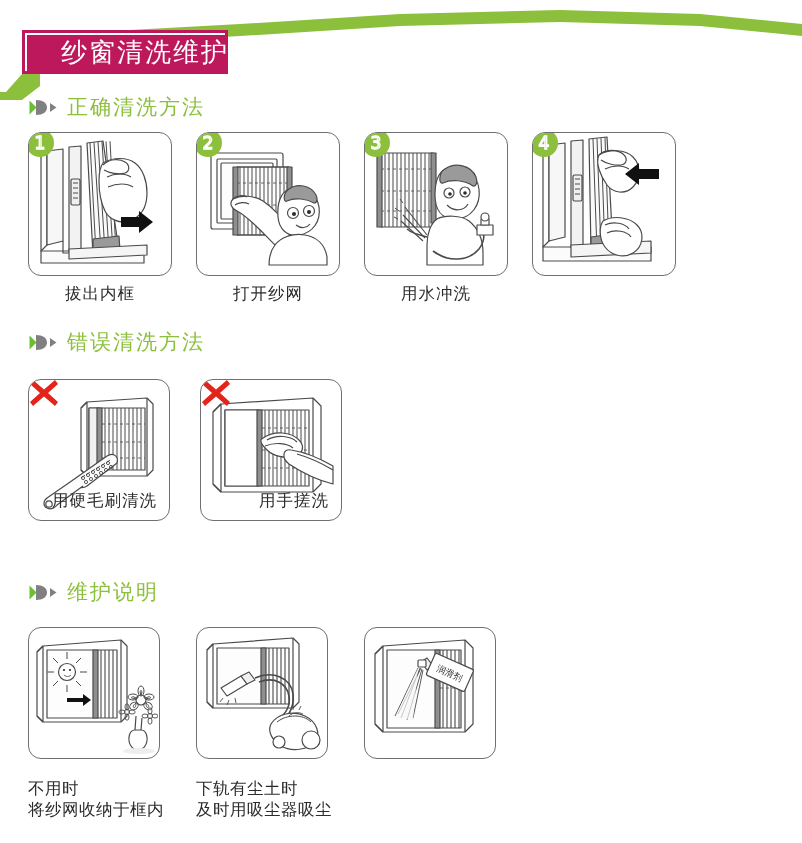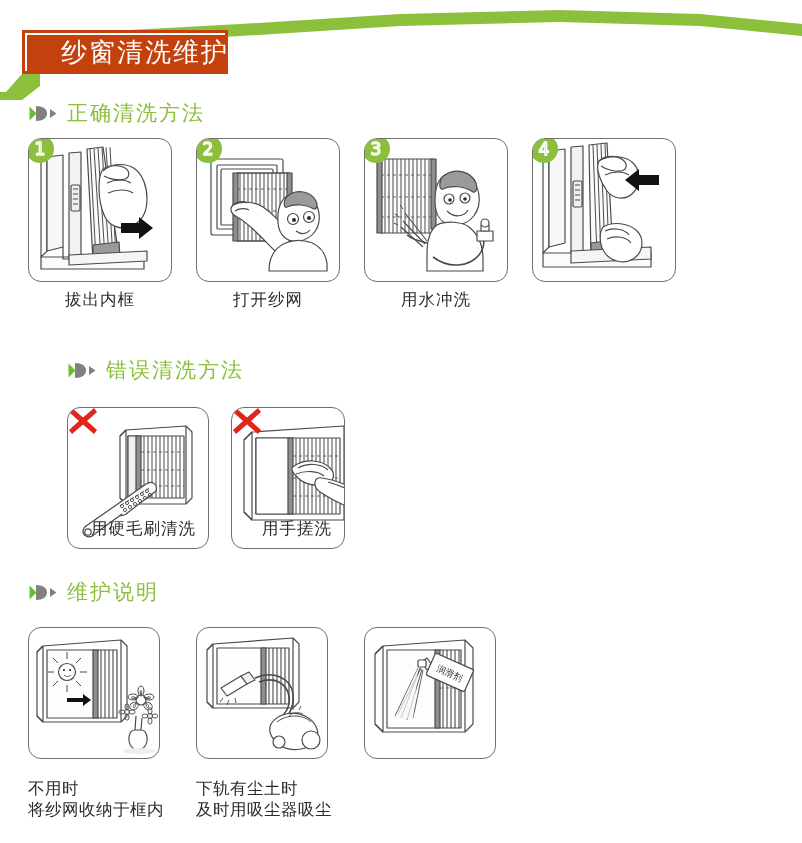--- a/index.html
+++ b/index.html
@@ -11,21 +11,21 @@
     overflow:hidden;
   }
   .page{ position:relative; width:802px; height:843px; }
 
   
   .header{ position:absolute; left:0; top:0; width:802px; height:100px; }
   .header svg{ position:absolute; left:0; top:0; }
   .title-box{
     position:absolute; left:22px; top:30px;
     width:206px; height:44px;
-    background:#c2410c;
+    background:#be185d;
     display:flex; align-items:center; justify-content:center;padding-left:40px;
   }
   .title-box .inner-rule{
     position:absolute; left:3px; top:3px; right:3px; bottom:3px;
     border-left:2px solid #ffffff;
     border-top:2px solid #ffffff;
     pointer-events:none;
   }
   .title-text{
     position:relative;
@@ -87,22 +87,22 @@
     text-align:left;
     font-size:16.5px;
     letter-spacing:0.5px;
     line-height:1.28;
     color:#2b2b2b;
     margin-top:19px;
     white-space:pre-line;
   }
 
   
-  #sec-correct{ top:98px; }
-  #sec-wrong{ top:355px;padding-left:39px; }
+  #sec-correct{ top:92px; }
+  #sec-wrong{ top:327px; }
   #sec-maint{ top:577px; }
 </style>
 </head>
 <body>
 
 <div class="page">
 
   <div class="header">
     <svg width="802" height="100" viewBox="0 0 802 100">
       <path d="M0 92 L6 92 L22 74 L22 30 L130 30 L240 24 L400 14 L560 10 L700 14 L802 24 L802 36 L700 26 L560 22 L400 26 L240 36 L140 42 L40 42 L40 86 L22 100 L0 100 Z" fill="#8CC03C"></path>
@@ -275,21 +275,21 @@
   <div class="section" id="sec-wrong">
     <div class="sec-head">
       <svg class="sec-bullet" viewBox="0 0 30 17">
         <path d="M1.5 1.5 L1.5 15.5 L8.5 8.5 Z" fill="#6ABF2E"></path>
         <path d="M8 1 C15 1 19 4 19 8.5 C19 13 15 16 8 16 Z" fill="#808080"></path>
         <path d="M22 4 L22 13 L28.5 8.5 Z" fill="#808080"></path>
       </svg>
       <span class="sec-title">错误清洗方法</span>
     </div>
 
-    <div class="row" style="gap:22px; margin-top:22px;">
+    <div class="row" style="gap:30px; margin-top:22px;">
 
       <div class="cell">
         <div class="panel" style="width:142px;height:142px;">
           <svg width="139" height="139" viewBox="0 0 139 139">
             <g stroke="#4a4a4a" fill="none" stroke-width="1.2" stroke-linejoin="round">
 
               <path d="M58 22 L118 18 L124 24 L124 90 L118 96 L58 96 L52 90 L52 28 Z" fill="#ffffff"></path>
               <path d="M58 22 L58 96 M58 22 L52 28 M58 96 L52 90 M118 18 L118 96"></path>
               <rect x="60" y="28" width="56" height="62" fill="#fdfdfd"></rect>
               <rect x="60" y="28" width="10" height="62" fill="#f0f0f0"></rect>
@@ -319,21 +319,21 @@
             </g>
           </svg>
           <div class="cap-in">用硬毛刷清洗</div>
           <svg class="xmark" viewBox="0 0 34 34">
             <path d="M6 4 L17 13.5 L28 4 L31 8 L21 17 L31 26 L28 30 L17 20.5 L6 30 L3 26 L13 17 L3 8 Z" fill="#E1251B"></path>
           </svg>
         </div>
       </div>
 
       <div class="cell">
-        <div class="panel" style="width:114px;height:142px;">
+        <div class="panel" style="width:142px;height:142px;">
           <svg width="139" height="139" viewBox="0 0 139 139">
             <g stroke="#4a4a4a" fill="none" stroke-width="1.2" stroke-linejoin="round">
               <path d="M20 24 L112 18 L120 26 L120 104 L112 112 L20 112 L12 104 L12 32 Z" fill="#ffffff"></path>
               <path d="M20 24 L20 112 M20 24 L12 32 M20 112 L12 104 M112 18 L112 112"></path>
               <rect x="24" y="30" width="84" height="76" fill="#fdfdfd"></rect>
               <rect x="24" y="30" width="34" height="76" fill="#ffffff"></rect>
               <rect x="56" y="30" width="5" height="76" fill="#8f8f8f"></rect>
               <path d="M64 30 L64 106 M68 30 L68 106 M72 30 L72 106 M76 30 L76 106 M80 30 L80 106 M84 30 L84 106 M88 30 L88 106 M92 30 L92 106 M96 30 L96 106 M100 30 L100 106 M104 30 L104 106" stroke-width="1"></path>
               <path d="M61 48 L108 48 M61 70 L108 70 M61 88 L108 88" stroke-dasharray="3 3" stroke-width="0.8"></path>
 

